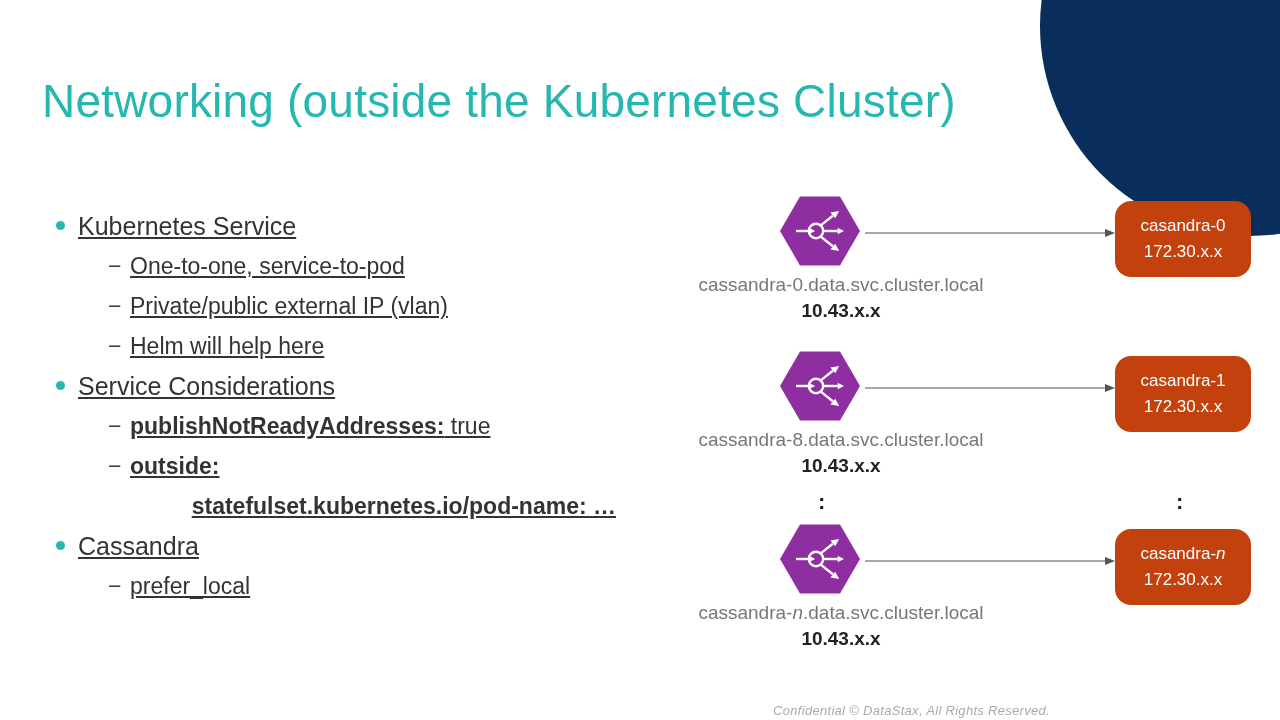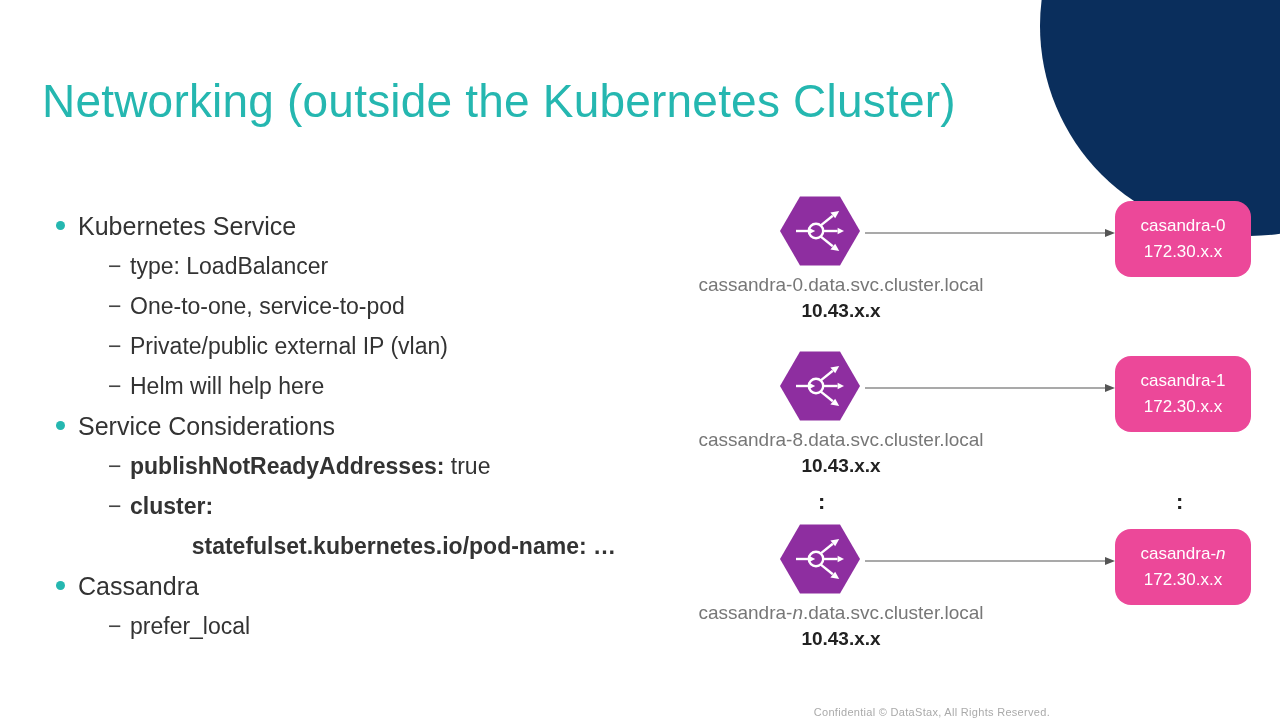--- a/index.html
+++ b/index.html
@@ -40,20 +40,21 @@
     position: absolute;
     top: 170px;
     left: 56px;
     width: 560px;
     color: #333;
   }
   ul.level1 {
     list-style: none;
     margin: 0;
     padding: 0;
+    text-decoration: underline;
   }
   ul.level1 > li {
     position: relative;
     padding-left: 22px;
     font-size: 25px;
     line-height: 40px;
     margin-bottom: 0;
   }
   ul.level1 > li::before {
     content: "";
@@ -126,21 +127,21 @@
     top: 33px;
     width: 250px;
     height: 8px;
   }
   .box {
     position: absolute;
     left: 455px;
     top: 5px;
     width: 120px;
     padding: 12px 8px;
-    background: #ec4899;
+    background: #c2410c;
     border-radius: 16px;
     text-align: center;
     color: #fff;
     font-size: 17px;
     line-height: 26px;
   }
   .svc-label {
     position: absolute;
     left: 16px;
     top: 76px;
@@ -161,25 +162,26 @@
     font-weight: 700;
   }
 
   .footer {
     position: absolute;
     right: 30px;
     bottom: 10px;
     text-align: right;
   }
   .copyright {
-    font-size: 11px;
+    font-size: 13px;
     color: #aaa;
     letter-spacing: .3px;
     margin-bottom: 2px;
     padding-right: 200px;
+    font-style: italic;
   }
   .logo {
     font-family: Arial, sans-serif;
     font-size: 22px;
     letter-spacing: 6px;
     font-weight: 700;
     color: #222;
   }
   .logo .dots {
     display: inline-block;
@@ -195,31 +197,30 @@
 <div class="slide">
   <div class="corner-arc"></div>
 
   <div class="title">Networking (outside the Kubernetes Cluster)</div>
 
   <div class="content">
     <ul class="level1">
       <li>
         <span>Kubernetes Service</span>
         <ul class="level2">
-          <li>type:  LoadBalancer</li>
           <li>One-to-one, service-to-pod</li>
           <li>Private/public external IP (vlan)</li>
           <li>Helm will help here</li>
         </ul>
       </li>
       <li>
         <span>Service Considerations</span>
         <ul class="level2">
           <li><span class="bold">publishNotReadyAddresses:</span><span> true</span></li>
-          <li><span class="bold">cluster:</span>
+          <li><span class="bold">outside:</span>
             <ul class="level3">
               <li>statefulset.kubernetes.io/pod-name: …</li>
             </ul>
           </li>
         </ul>
       </li>
       <li>
         <span>Cassandra</span>
         <ul class="level2">
           <li>prefer_local</li>

